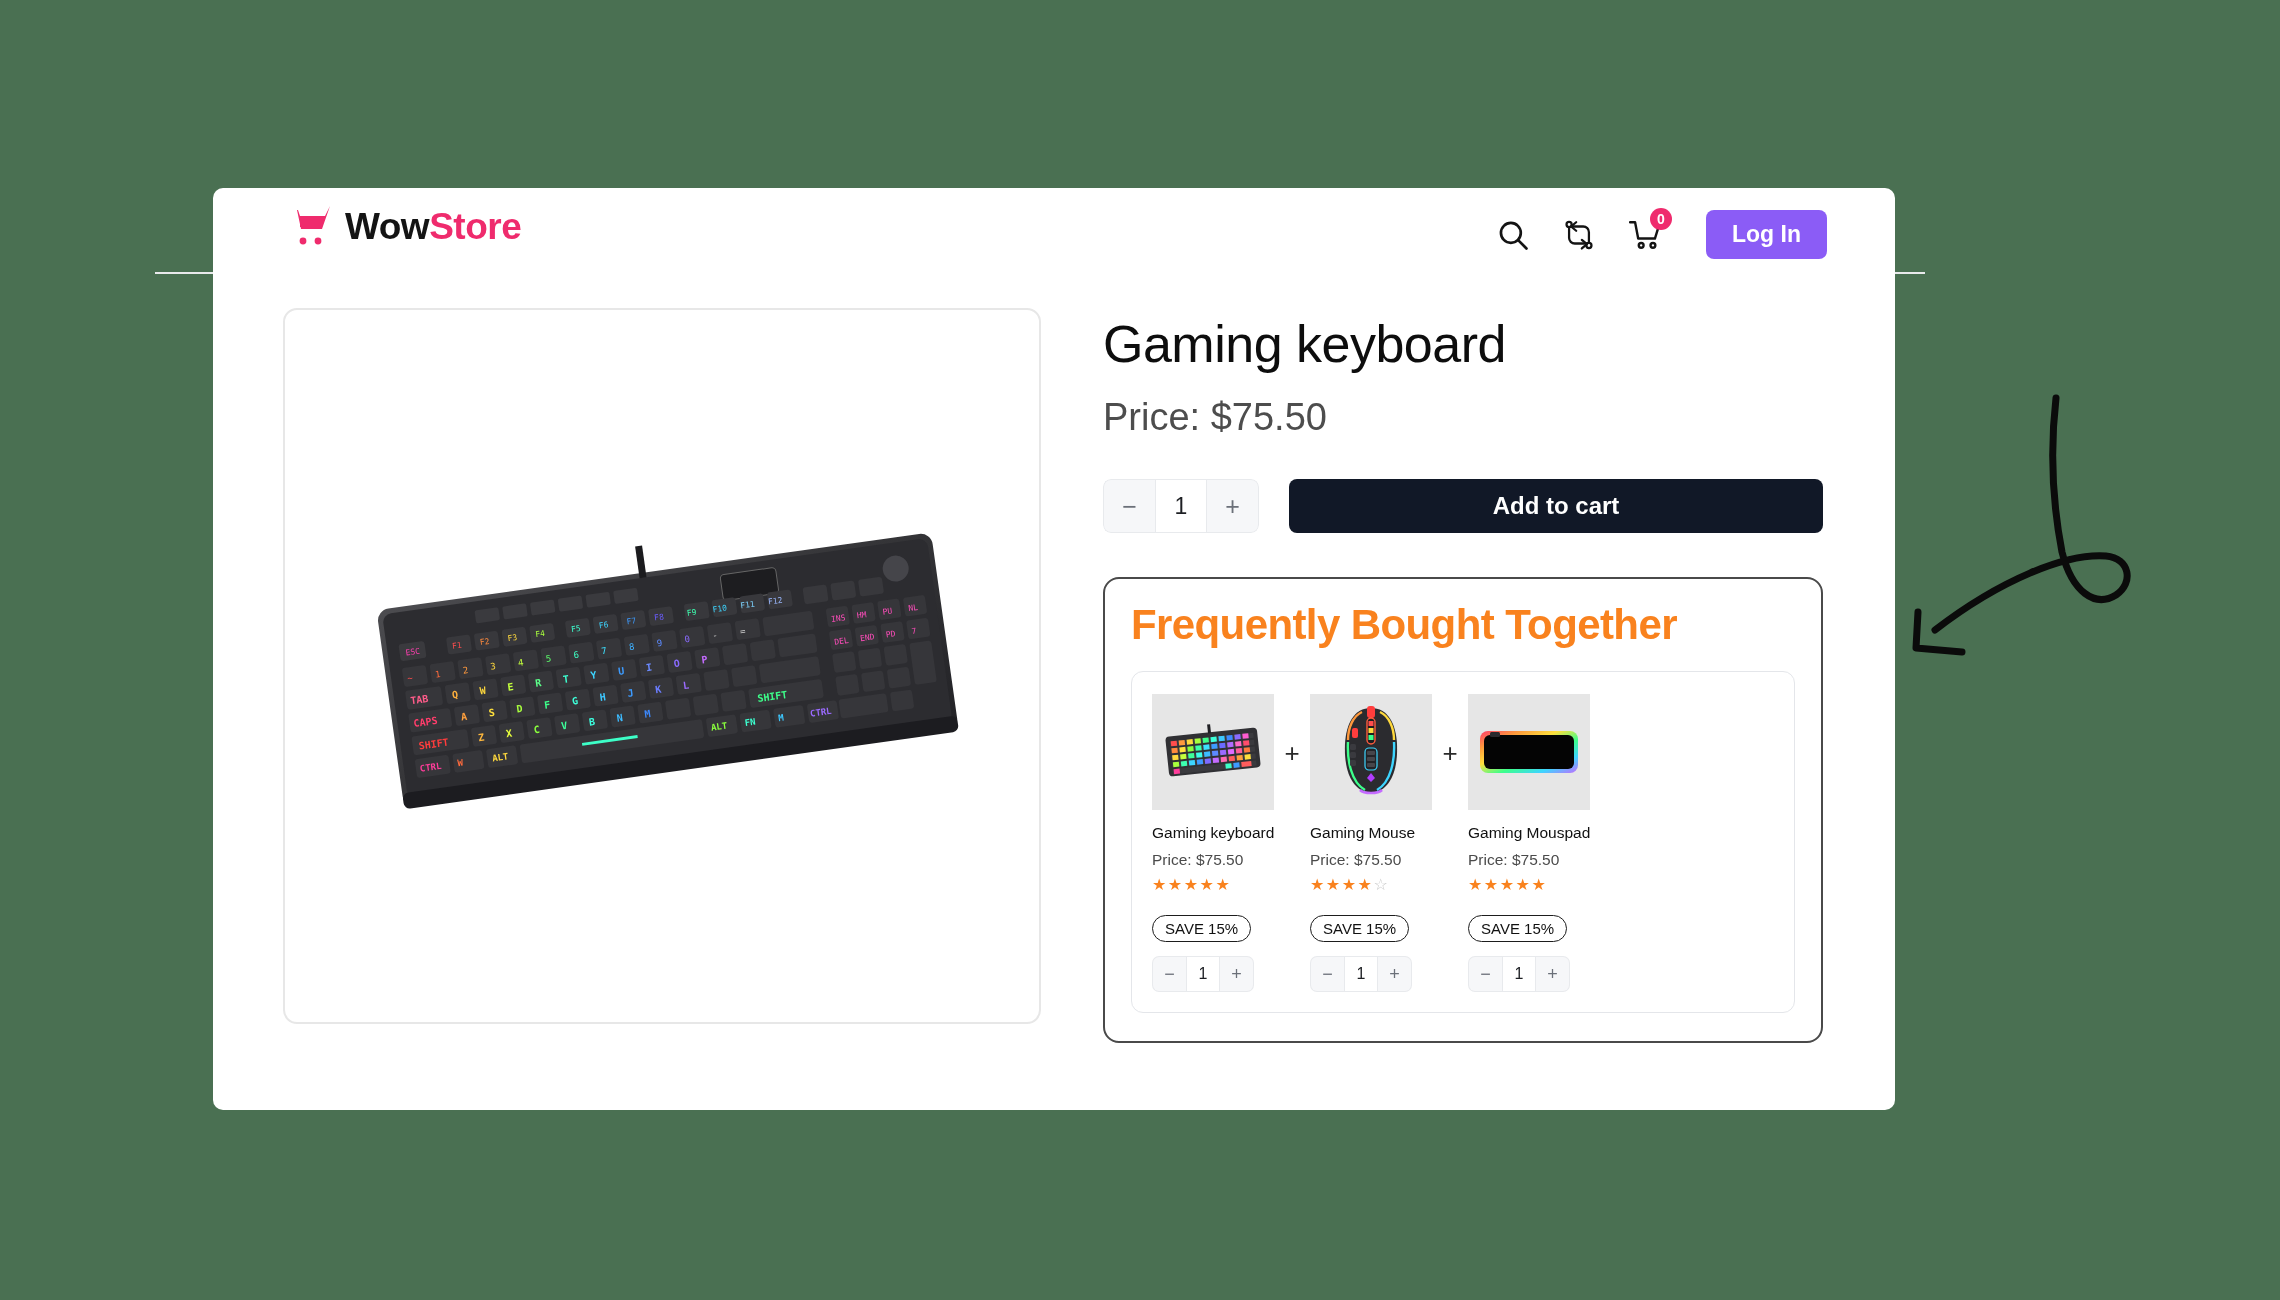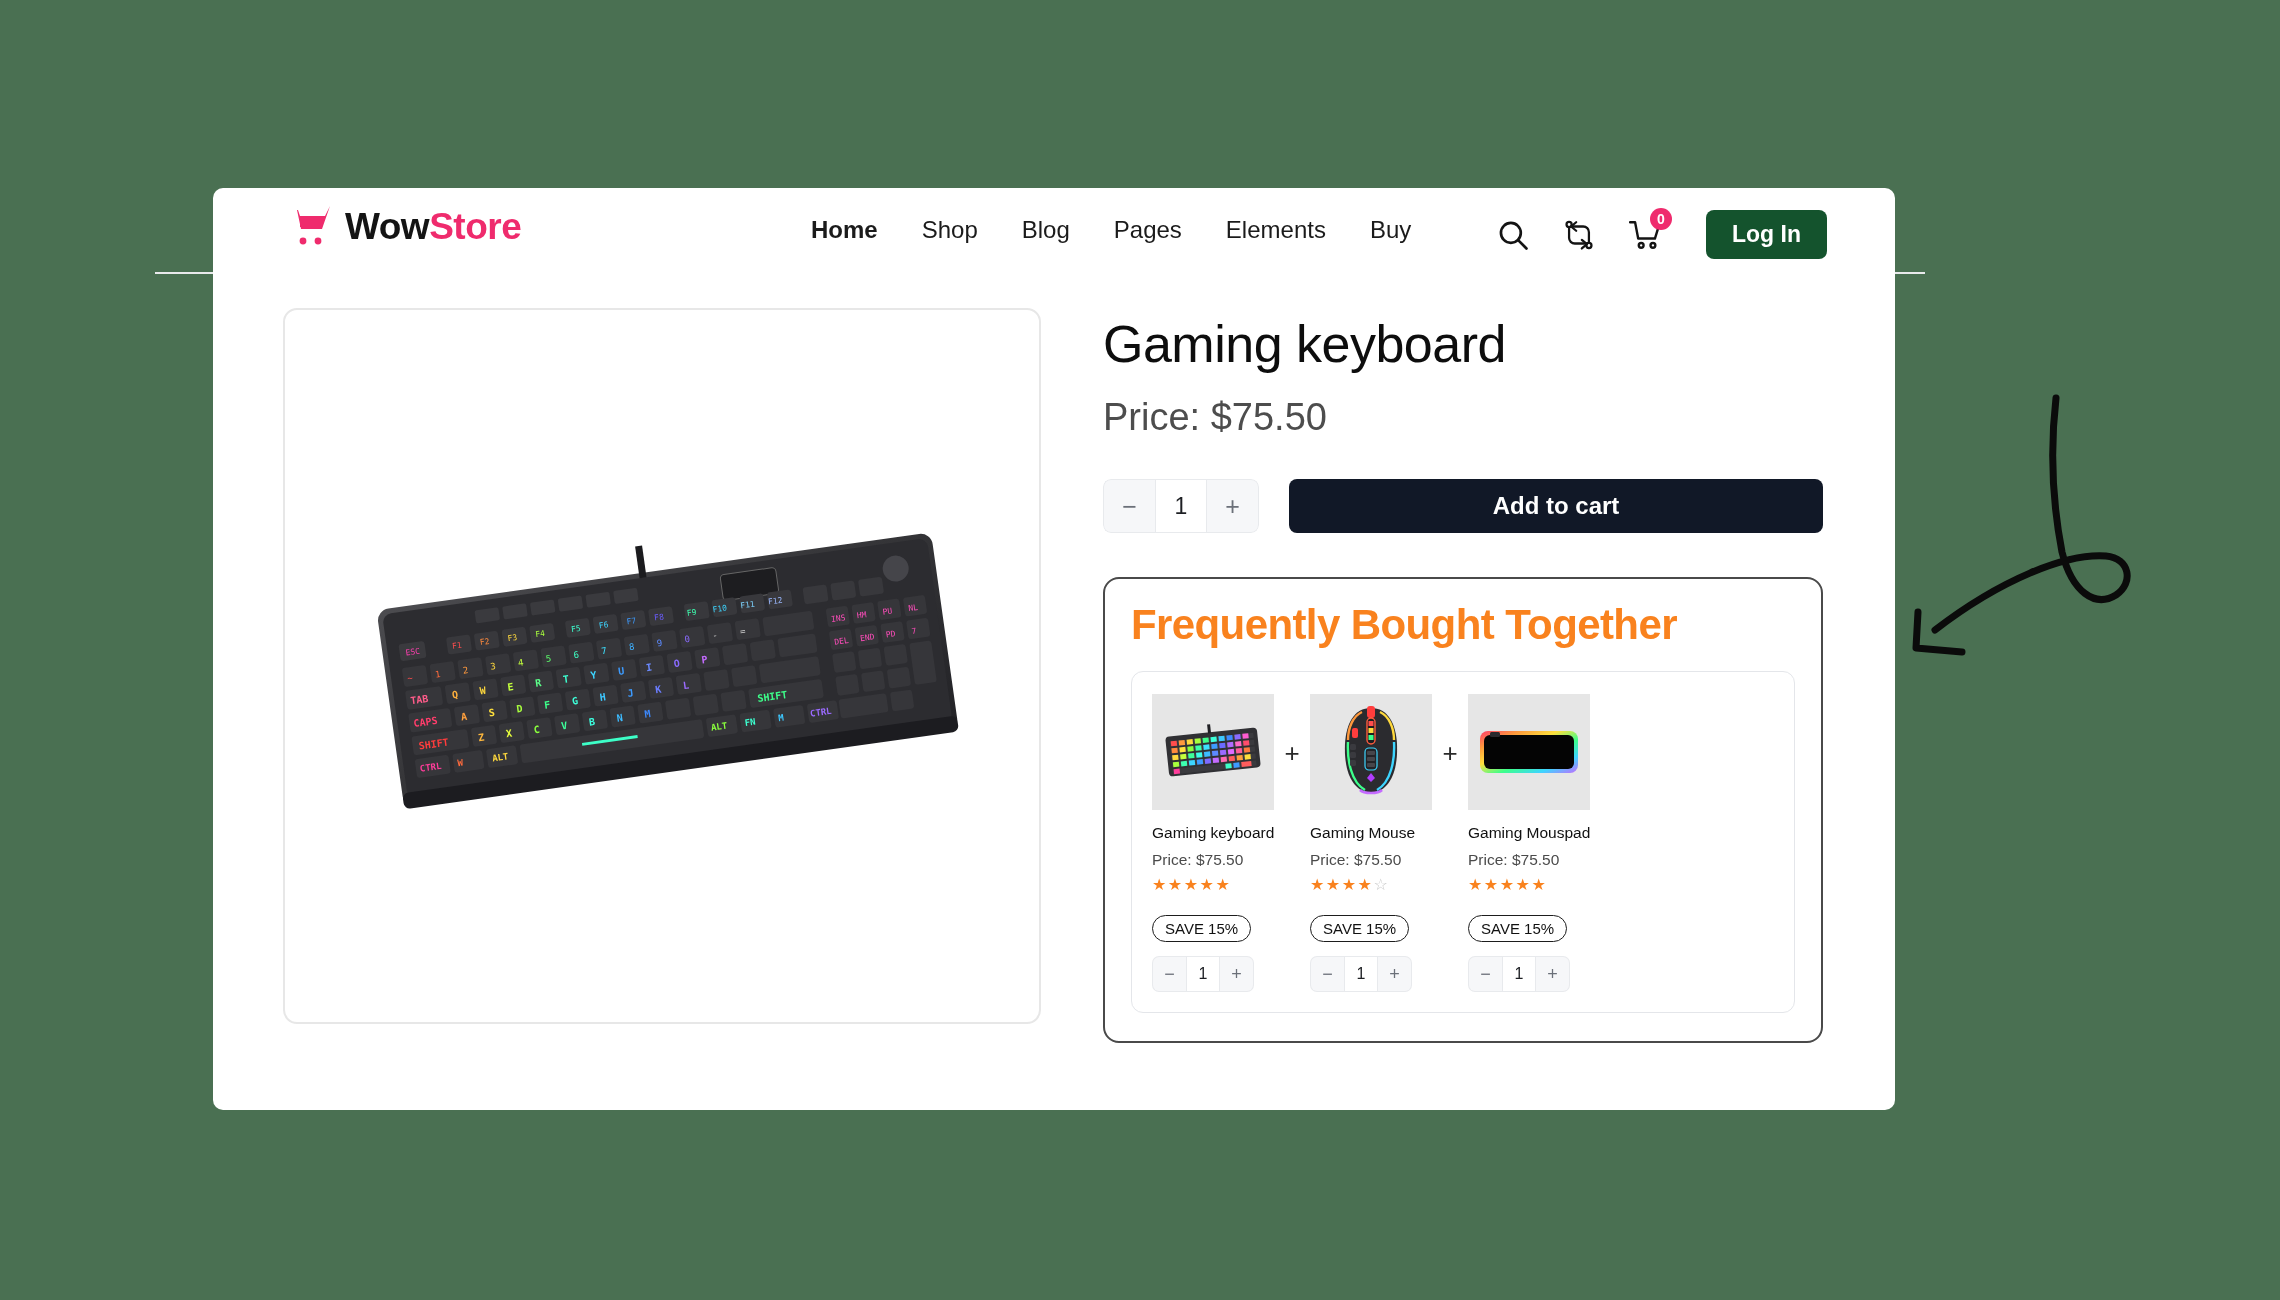--- a/index.html
+++ b/index.html
@@ -48,21 +48,21 @@
   .cart-wrap { position: relative; }
   .cart-badge {
     position: absolute; right: -10px; top: -10px;
     min-width: 22px; height: 22px; padding: 0 5px;
     background: #ef2b6d; color: #fff; border-radius: 11px;
     font-size: 14px; font-weight: 700;
     display: flex; align-items: center; justify-content: center;
   }
   .login-btn {
     margin-left: 12px;
-    background: #14532d; color: #fff;
+    background: #8b5cf6; color: #fff;
     font-size: 23px; font-weight: 600;
     border: none; border-radius: 8px;
     padding: 11px 26px; cursor: pointer;
     font-family: "Liberation Sans", sans-serif;
   }
 
   
   .content { position: absolute; left: 0; top: 120px; width: 100%; display: flex; }
 
   .gallery {
@@ -189,28 +189,20 @@
           <path d="M2 6 L10 6 L14 25 L35 25 L43 2 L38 12 L13 12 L11 6 Z" fill="#ef2b6d"></path>
           <rect x="13" y="14" width="5" height="9" fill="#ef2b6d"></rect>
           <rect x="21" y="14" width="5" height="9" fill="#ef2b6d"></rect>
           <rect x="29" y="14" width="5" height="9" fill="#ef2b6d"></rect>
           <circle cx="16" cy="37" r="3.4" fill="#ef2b6d"></circle>
           <circle cx="31" cy="37" r="3.4" fill="#ef2b6d"></circle>
         </svg>
         <div class="brand-text"><span class="brand-wow">Wow</span><span class="brand-store">Store</span></div>
       </div>
 
-      <nav class="nav">
-        <span class="nav-item active">Home</span>
-        <span class="nav-item">Shop</span>
-        <span class="nav-item">Blog</span>
-        <span class="nav-item">Pages</span>
-        <span class="nav-item">Elements</span>
-        <span class="nav-item">Buy</span>
-      </nav>
 
       <div class="header-actions">
         <svg class="icon-btn" viewBox="0 0 24 24" fill="none" stroke="#141414" stroke-width="1.9">
           <circle cx="10.5" cy="10.5" r="7"></circle>
             <line x1="15.8" y1="15.8" x2="21.5" y2="21.5" stroke-linecap="round"></line>
         </svg>
 
         <svg class="icon-btn" viewBox="0 0 24 24" fill="none" stroke="#141414" stroke-width="1.6">
           <circle cx="5" cy="4.6" r="1.8"></circle>
             <circle cx="19" cy="19.4" r="1.8"></circle>

